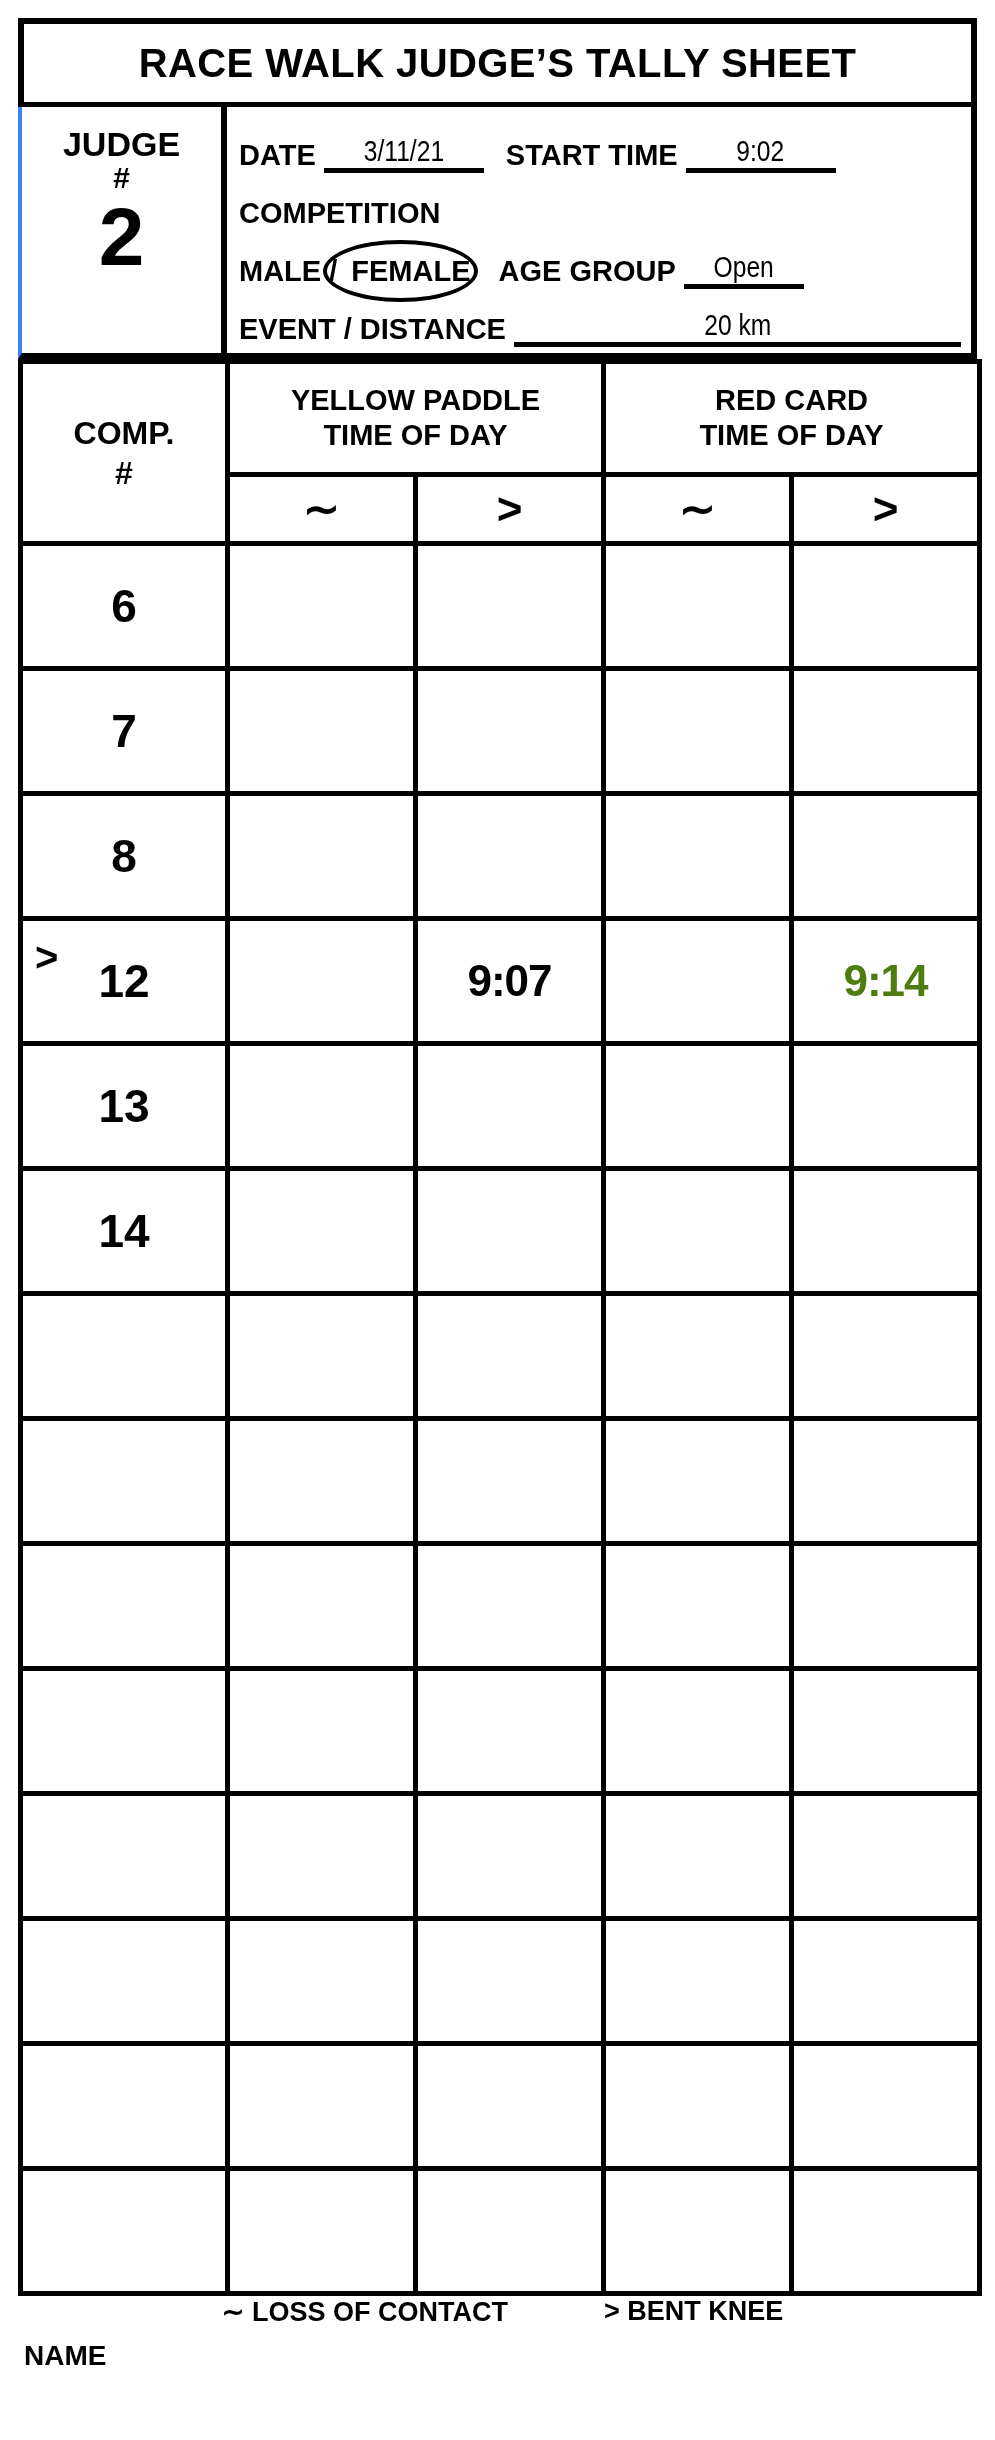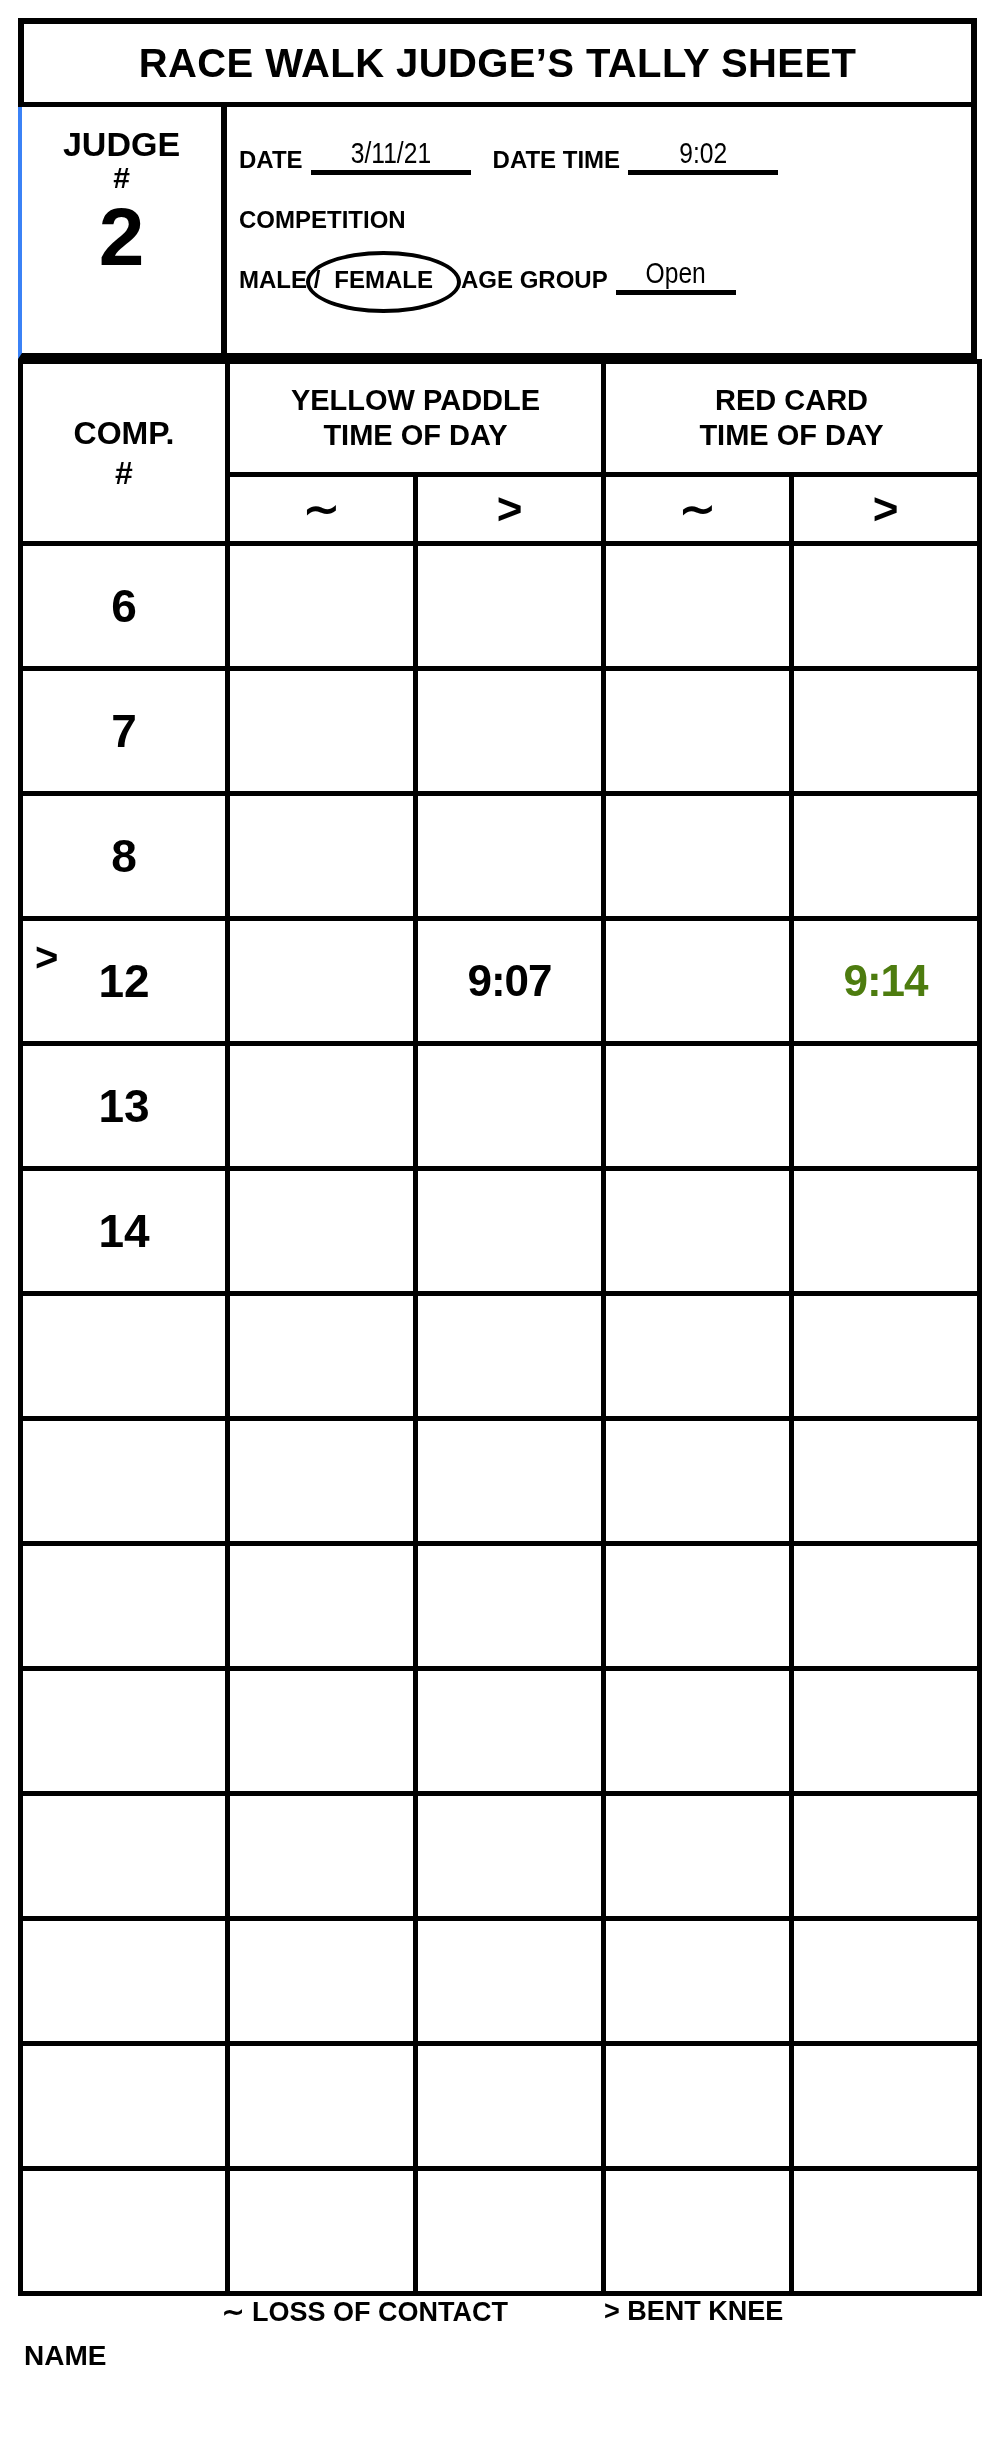--- a/index.html
+++ b/index.html
@@ -85,21 +85,21 @@
     justify-content: flex-start;
     gap: 6px;
   }
   .field-row {
     display: flex;
     align-items: flex-end;
     height: 54px;
     position: relative;
   }
   .lbl {
-    font-size: 24px;
+    font-size: 29px;
     font-weight: bold;
     white-space: nowrap;
     line-height: 1;
     padding-bottom: 3px;
   }
   .blank {
     position: relative;
     border-bottom: 5px solid #000;
     height: 44px;
     margin-left: 8px;
@@ -253,21 +253,21 @@
       <div class="judge-number">2</div>
     </div>
 
     <div class="info-fields">
 
       <div class="field-row">
         <span class="lbl">DATE</span>
         <span class="blank blank-date">
           <span class="hand">3/11/21</span>
         </span>
-        <span class="lbl" style="margin-left:22px;">DATE TIME</span>
+        <span class="lbl" style="margin-left:22px;">START TIME</span>
         <span class="blank blank-start">
           <span class="hand">9:02</span>
         </span>
       </div>
 
       <div class="field-row">
         <span class="lbl">COMPETITION</span>
       </div>
 
       <div class="field-row">
@@ -275,20 +275,26 @@
         <span class="gender-wrap">
           <span class="circle-oval"></span>
           <span class="lbl" style="padding-left:14px;padding-right:14px;">FEMALE</span>
         </span>
         <span class="lbl" style="margin-left:14px;">AGE GROUP</span>
         <span class="blank blank-age">
           <span class="hand">Open</span>
         </span>
       </div>
 
+      <div class="field-row">
+        <span class="lbl">EVENT / DISTANCE</span>
+        <span class="blank blank-event">
+          <span class="hand">20 km</span>
+        </span>
+      </div>
 
     </div>
   </div>
 
   <table class="tally">
     <colgroup>
       <col class="col-comp">
         <col class="col-q">
         <col class="col-q">
         <col class="col-q">

